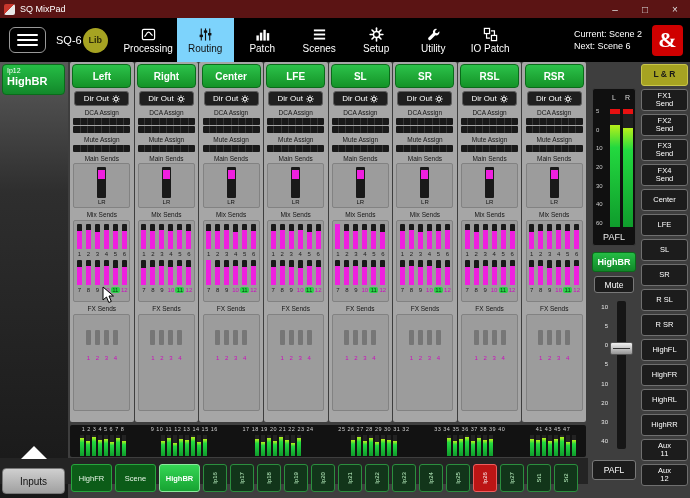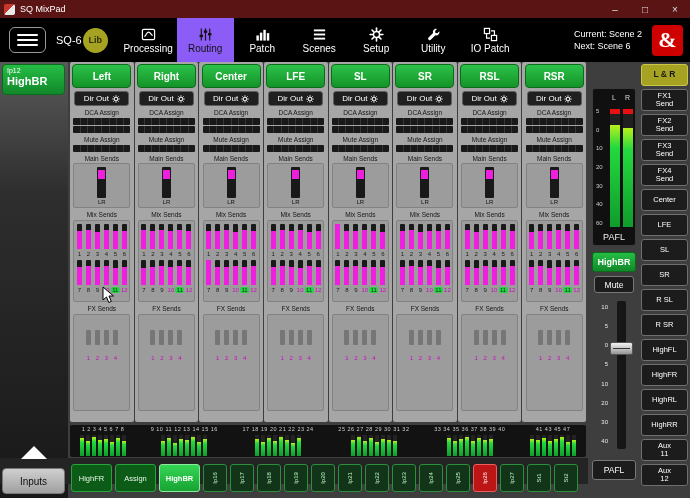--- a/index.html
+++ b/index.html
@@ -19,21 +19,21 @@
   .navbar{position:absolute;left:0;top:18px;width:100%;height:44px;background:#000;
           display:flex;align-items:center;z-index:4}
   .menu-btn{margin-left:9px;width:37px;height:26px;border:1px solid #999;border-radius:6px;
             display:flex;flex-direction:column;align-items:center;justify-content:center;gap:3px;flex:none}
   .menu-btn i{width:21px;height:2px;background:#fff;border-radius:1px}
   .device-label{color:#fff;font-size:11px;margin-left:10px;flex:none}
   .lib-btn{margin-left:1px;width:25px;height:25px;border-radius:50%;background:#a6a322;color:#2e2c08;
            font-weight:bold;font-size:9px;display:flex;align-items:center;justify-content:center;flex:none}
   .tabs{display:flex;height:100%;margin-left:12px;flex:none}
   .tab{width:57px;display:flex;flex-direction:column;align-items:center;justify-content:center;gap:2px;color:#fff}
-  .tab.active{background:#8b5cf6;color:#111}
+  .tab.active{background:#7dd3fc;color:#111}
   .tab-label{font-size:10px;line-height:1}
   .tab-icon{height:16px;display:flex;align-items:center}
   .scene-info{margin-left:auto;color:#fff;font-size:9px;line-height:1.35;white-space:nowrap}
   .ah-logo{margin:0 7px 0 10px;width:31px;height:31px;background:#cf0000;border-radius:4px;color:#fff;
            display:flex;align-items:center;justify-content:center;font-size:22px;font-weight:bold;
            font-family:"Liberation Serif",serif;flex:none}
 
   
   .sidebar{position:absolute;left:0;top:62px;width:68px;height:436px;
            background:linear-gradient(180deg,#5a5a5a,#2e2e2e 30%,#181818)}
@@ -1597,21 +1597,21 @@
           </div>
         </div>
       </div>
     </div>
 
   <div class="bottom-bar">
     <div class="inputs-tri"></div>
     <div class="inputs-btn">Inputs</div>
     <div class="bb-channels">
         <div class="bb-named">HighFR</div>
-        <div class="bb-named">Assign</div>
+        <div class="bb-named">Scene</div>
         <div class="bb-named bb-selected">HighBR</div>
         <div class="bb-small">
           <span>Ip16</span>
         </div>
         <div class="bb-small">
           <span>Ip17</span>
         </div>
         <div class="bb-small">
           <span>Ip18</span>
         </div>

